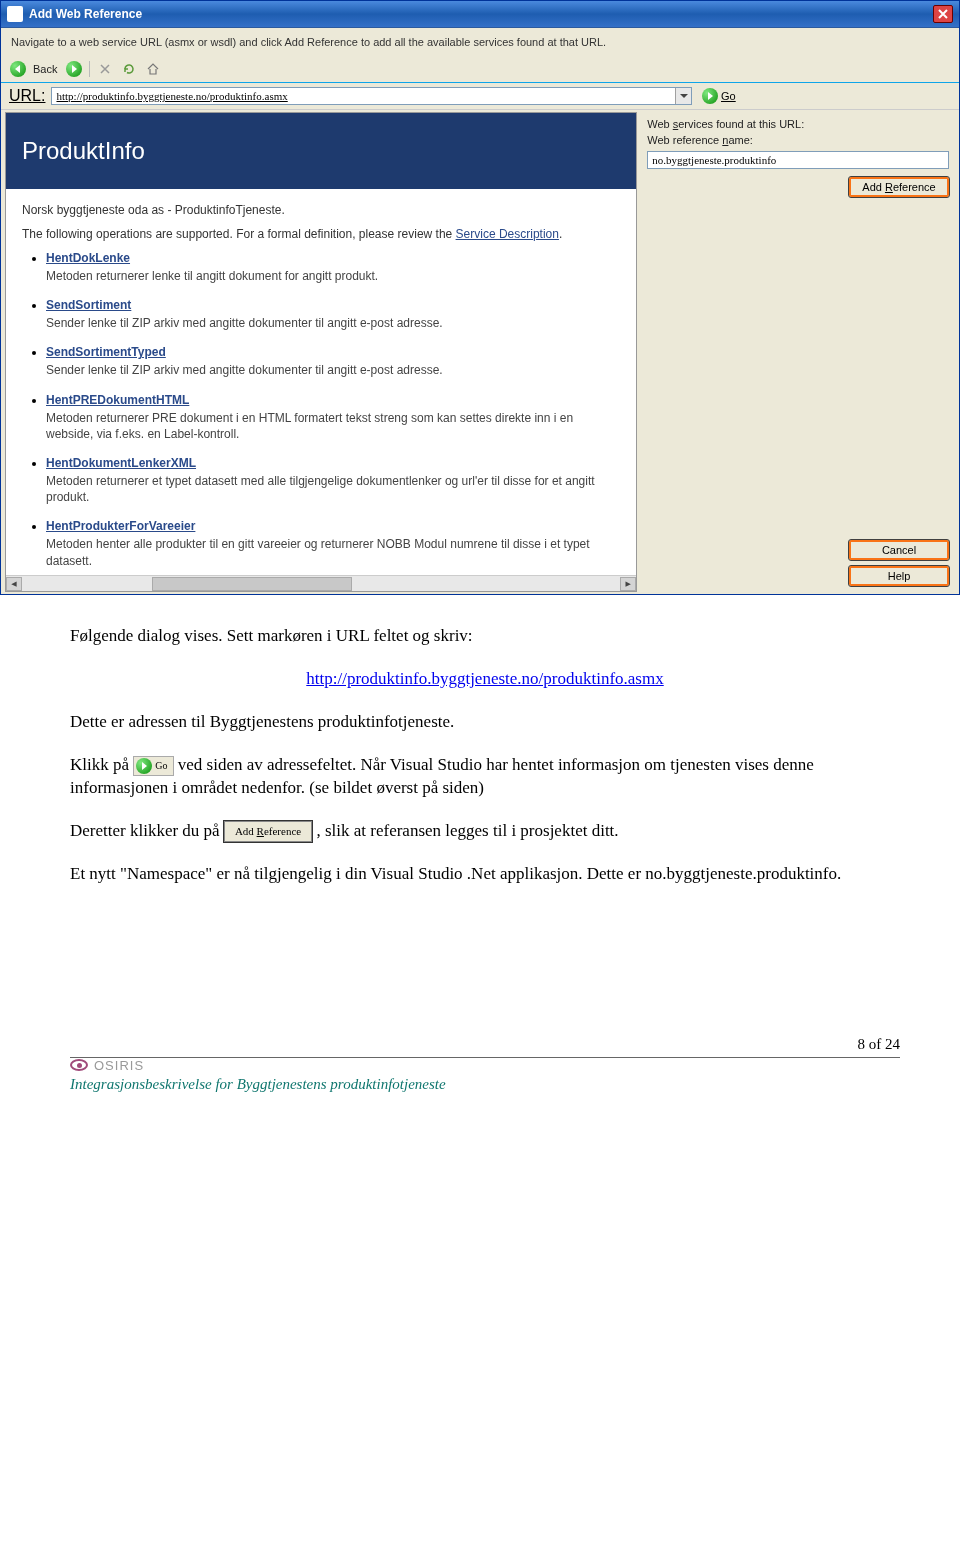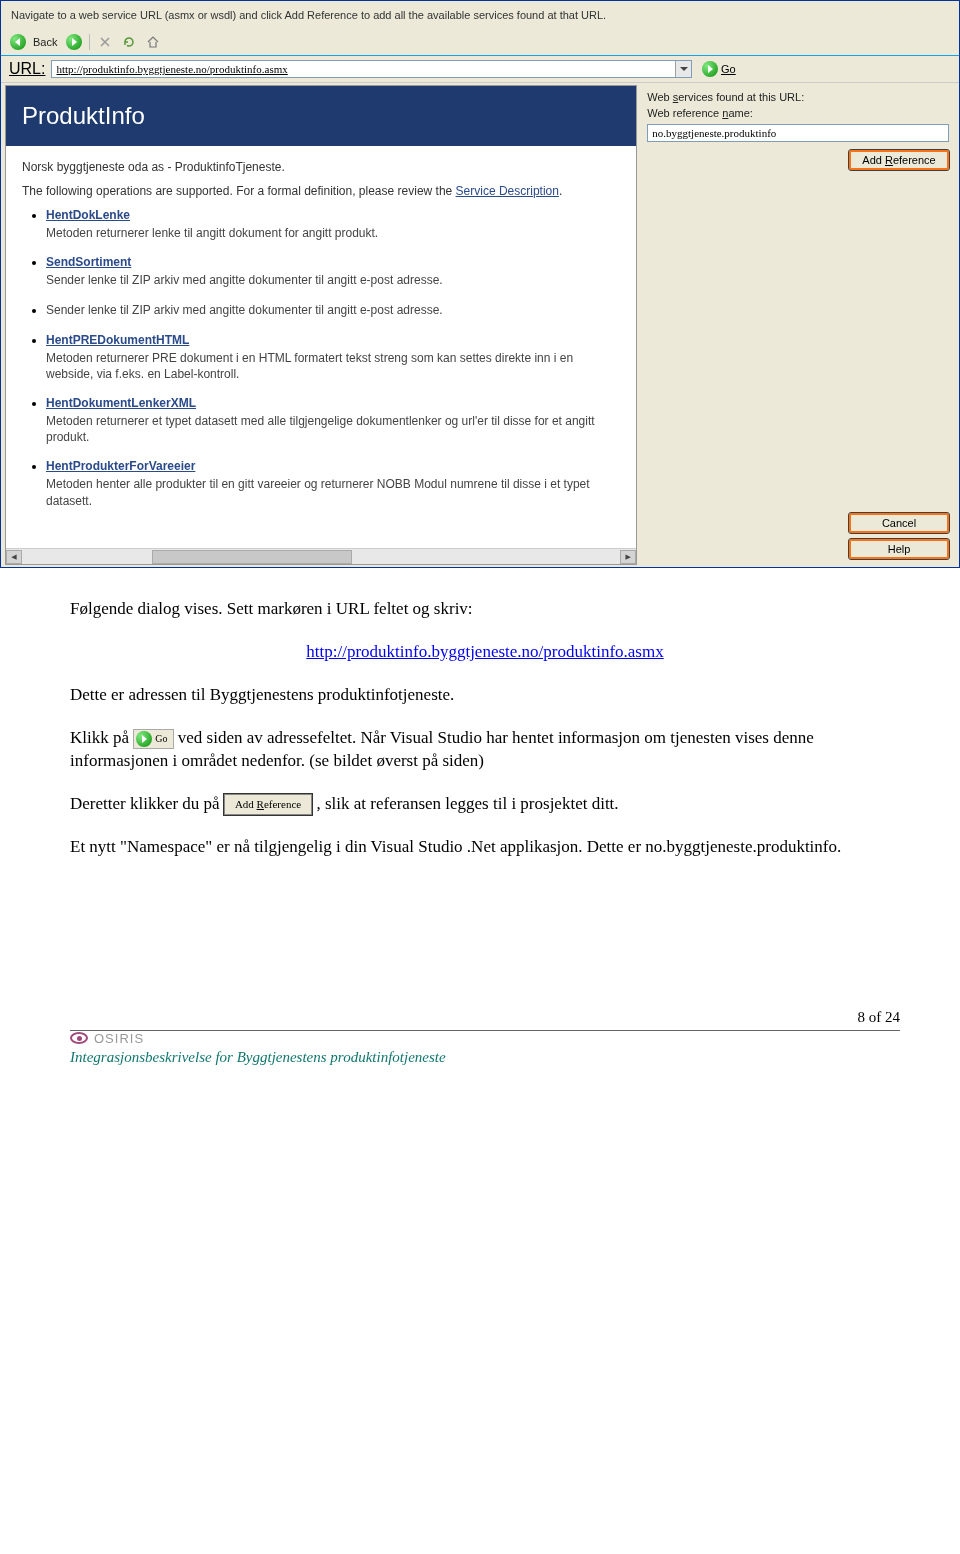--- a/index.html
+++ b/index.html
@@ -44,21 +44,21 @@
   .left-pane { flex: 0 0 66%; border: 1px solid #999; background: #fff; margin: 2px 0 2px 4px; display: flex; flex-direction: column; height: 480px; position: relative;}
   .content-wrap { flex:1; overflow:hidden; }
   .left-scroll-h { height: 16px; background: #e8e8e8; border-top: 1px solid #ccc; display: flex; align-items: center; }
   .scroll-arrow { width: 16px; height: 14px; background: #d4d4d4; border:1px solid #aaa; display: flex; align-items:center; justify-content:center; font-size:7px; color:#444; }
   .scroll-thumb { width: 200px; height: 14px; background: #c8c8c8; border:1px solid #aaa; margin-left: 130px;}
   
   .right-pane { flex: 1; padding: 8px 10px; background: #ece9d8; display:flex; flex-direction:column;}
   .right-top { flex:1; }
   
   
-  .svc-header { background: #1e3a6e; color: #fff; padding: 16px 16px; font-size: 24px; font-family: Verdana, sans-serif; }
+  .svc-header { background: #1e3a6e; color: #fff; padding: 24px 16px; font-size: 24px; font-family: Verdana, sans-serif; }
   .svc-desc { padding: 14px 16px 4px; font-size: 12px; color: #333; font-family: Verdana, sans-serif; }
   .svc-sub { padding: 6px 16px; font-size: 12px; color: #333; font-family: Verdana, sans-serif; }
   .svc-link-u { color: #2a4a8a; text-decoration: underline; }
   
   ul.ops { list-style: disc; padding: 4px 16px 10px 40px; }
   ul.ops li { margin-bottom: 14px; font-size: 12px; font-family: Verdana, sans-serif; }
   .op-name { color: #2a4a8a; text-decoration: underline; font-weight: bold; display:block; margin-bottom:3px; }
   .op-desc { color: #444; font-size: 12px; line-height: 1.35;}
   
   
@@ -84,20 +84,31 @@
   .footer-logo { display:flex; align-items:center; gap:6px; color:#999; font-size:13px; }
   .footer-logo .eye { width:18px; height:12px; border:2px solid #a04a7a; border-radius:50%; position:relative;}
   .footer-logo .eye::after { content:''; position:absolute; width:5px; height:5px; background:#a04a7a; border-radius:50%; top:2px; left:5px;}
   .footer-title { font-family:'Times New Roman', serif; font-style:italic; font-size:15px; color:#0f766e; margin-top:3px;}
 </style>
 </head>
 <body>
 
 <div class="dialog">
 
+  <div class="titlebar">
+    <div class="titlebar-left">
+      <span class="titlebar-icon"></span>
+      <span>Add Web Reference</span>
+    </div>
+    <div class="close-btn">
+      <svg width="10" height="10" viewBox="0 0 10 10">
+        <path d="M1 1 L9 9 M9 1 L1 9" stroke="#fff" stroke-width="2"></path>
+      </svg>
+    </div>
+  </div>
 
   <div class="instruction">Navigate to a web service URL (asmx or wsdl) and click Add Reference to add all the available services found at that URL.</div>
 
   <div class="toolbar">
     <div class="tb-btn">
       <span class="circle-green">
         <svg width="8" height="8" viewBox="0 0 8 8">
             <path d="M6 0 L1 4 L6 8 Z" fill="#fff"></path>
           </svg>
       </span>
@@ -162,20 +173,21 @@
         <ul class="ops">
           <li>
               <a href="#" class="op-name">HentDokLenke</a>
               <div class="op-desc">Metoden returnerer lenke til angitt dokument for angitt produkt.</div>
             </li>
           <li>
               <a href="#" class="op-name">SendSortiment</a>
               <div class="op-desc">Sender lenke til ZIP arkiv med angitte dokumenter til angitt e-post adresse.</div>
             </li>
           <li>
+              <a href="#" class="op-name">SendSortimentTyped</a>
               <div class="op-desc">Sender lenke til ZIP arkiv med angitte dokumenter til angitt e-post adresse.</div>
             </li>
           <li>
               <a href="#" class="op-name">HentPREDokumentHTML</a>
               <div class="op-desc">Metoden returnerer PRE dokument i en HTML formatert tekst streng som kan settes direkte inn i en webside, via f.eks. en Label-kontroll.</div>
             </li>
           <li>
               <a href="#" class="op-name">HentDokumentLenkerXML</a>
               <div class="op-desc">Metoden returnerer et typet datasett med alle tilgjengelige dokumentlenker og url'er til disse for et angitt produkt.</div>
             </li>

